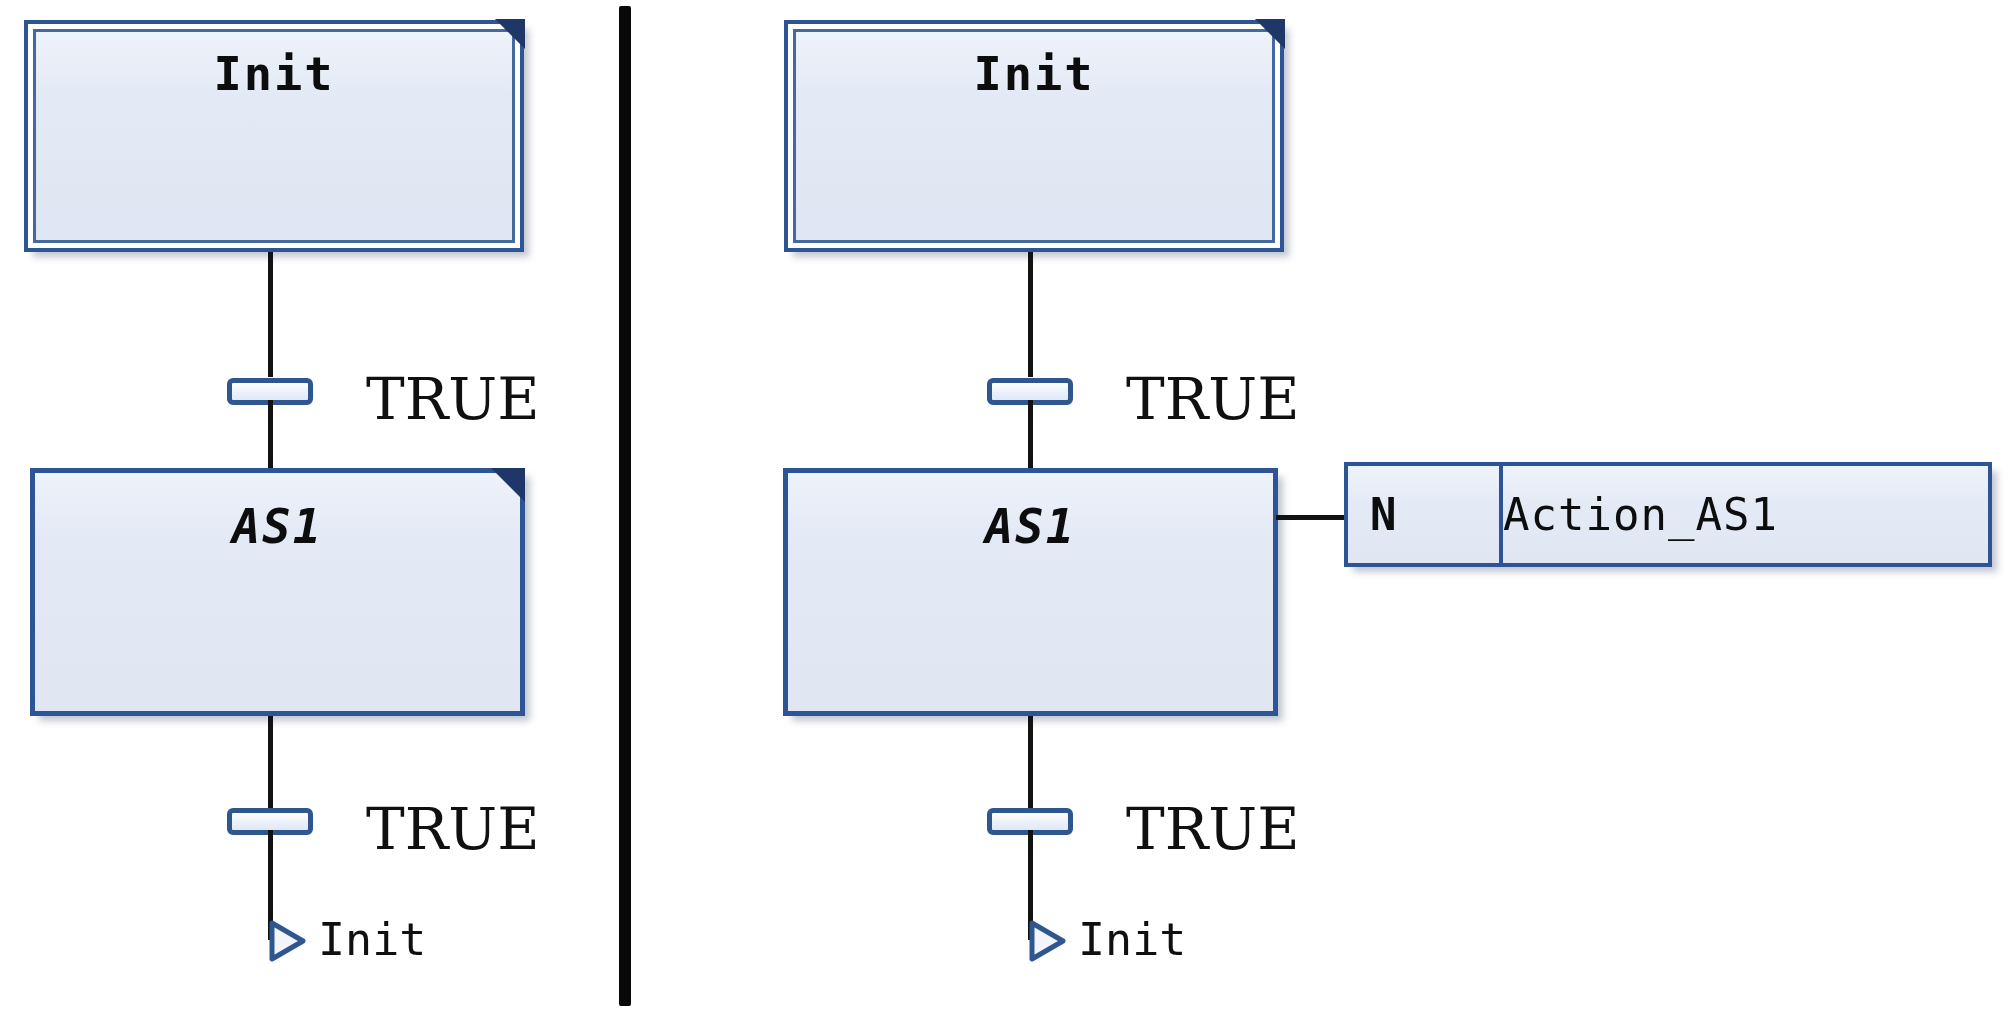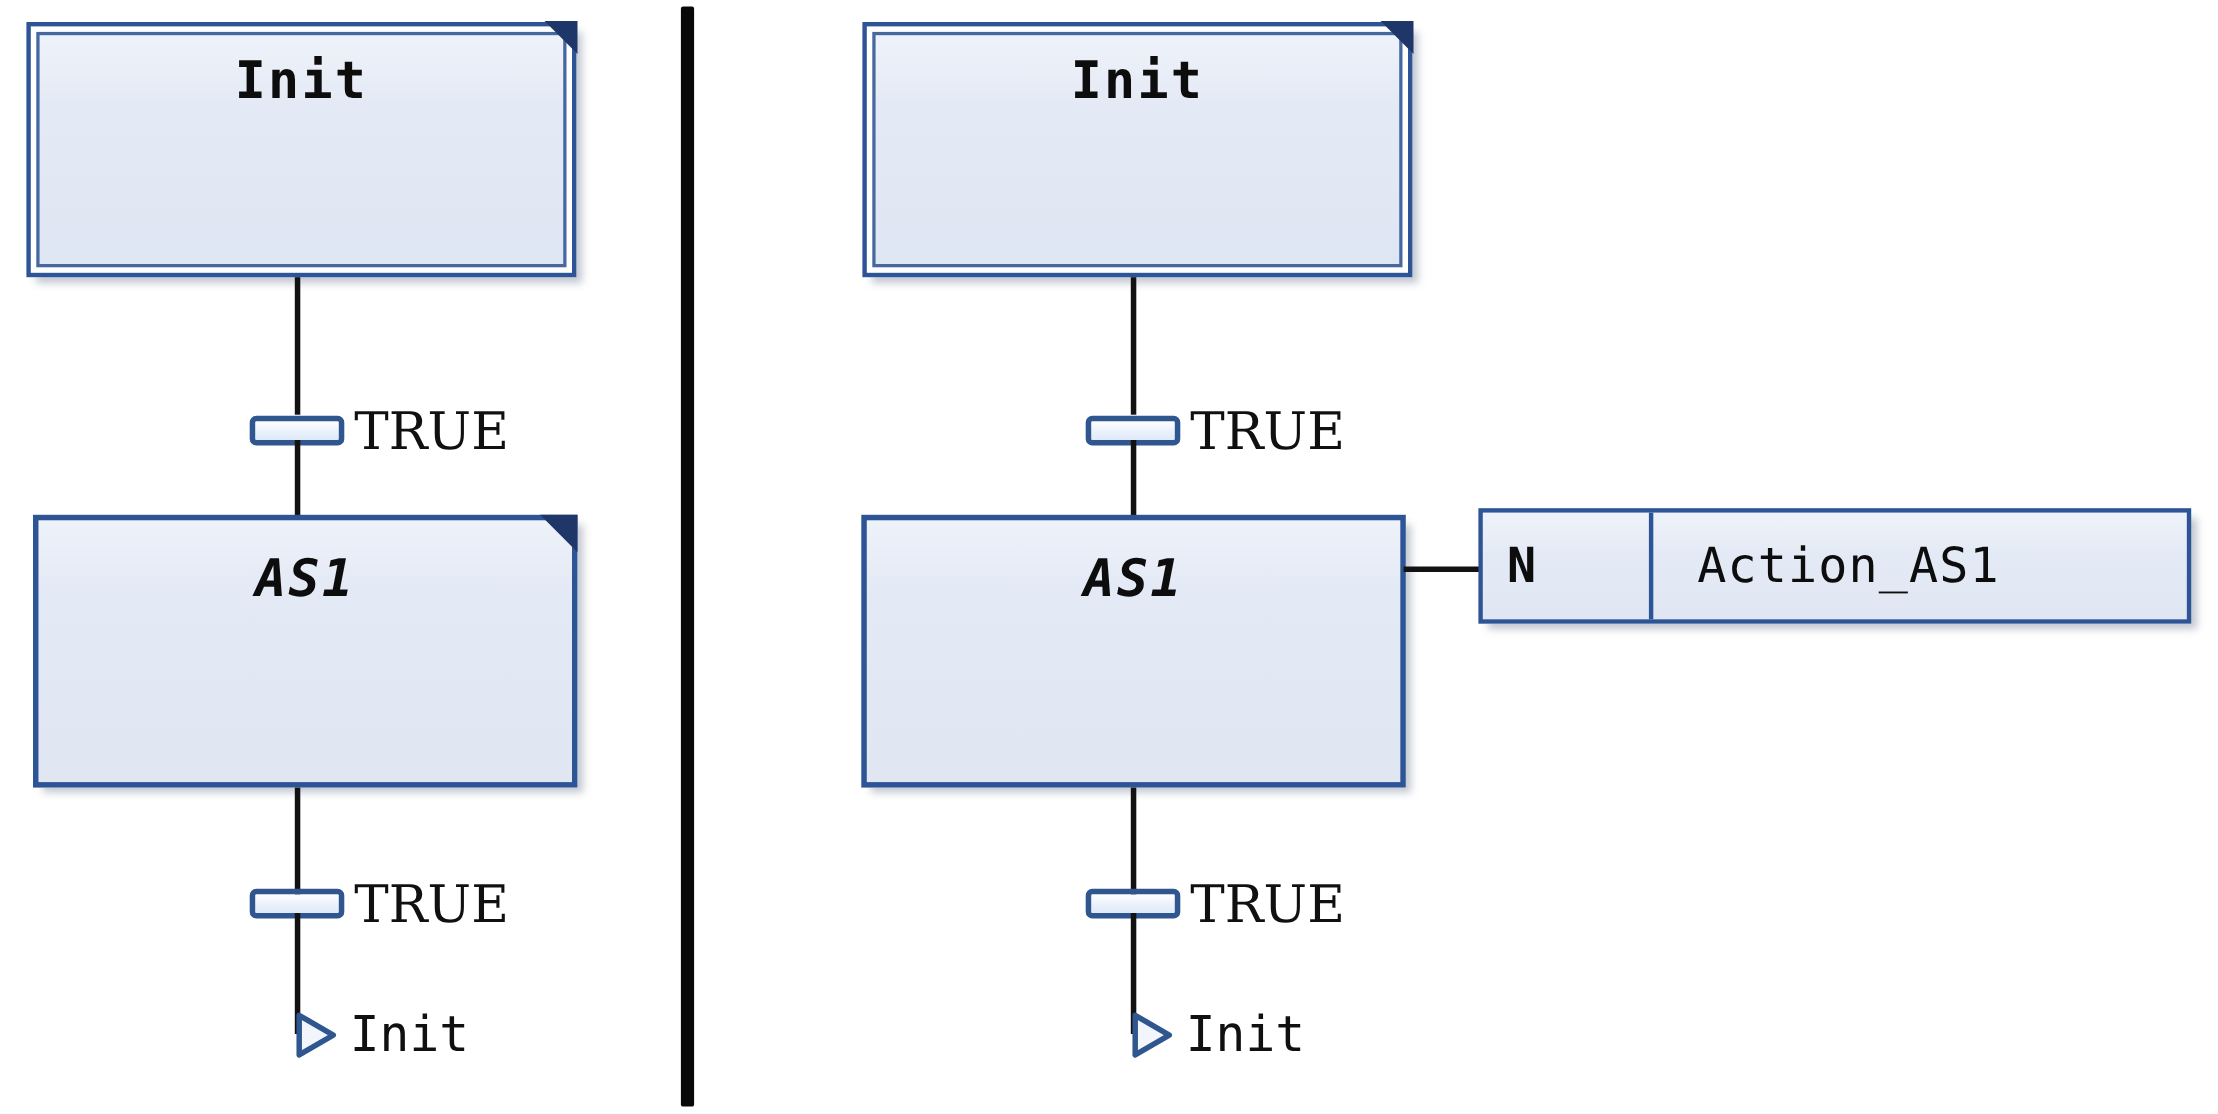--- a/index.html
+++ b/index.html
@@ -90,24 +90,25 @@
     position:absolute;
     box-sizing:border-box;
     width:86px;height:27px;
     border:5px solid #2f568f;
     border-radius:6px;
     background:linear-gradient(180deg,#ffffff 0%,#eaf1fb 55%,#dfe9f8 100%);
   }
   .transition-label{
     position:absolute;
     font-family:"DejaVu Serif", serif;
-    font-size:47px;
+    font-size:58px;
     color:#101010;
     white-space:nowrap;
     user-select:none;
+    margin-left:44px;
   }
   .jump-arrow-wrap{
     position:absolute;
     width:34px;height:42px;
   }
   .jump-arrow-wrap svg{display:block;}
   .jump-label{
     position:absolute;
     font-family:"DejaVu Sans Mono", monospace;
     font-size:45px;
@@ -135,21 +136,20 @@
     font-family:"DejaVu Sans Mono", monospace;
     font-weight:bold;
     font-size:44px;
     color:#0d0d0d;
   }
   .action-name{
     box-sizing:border-box;
     flex:1;
     display:flex;
     align-items:center;
-    padding-left:40px;
     font-family:"DejaVu Sans Mono", monospace;
     font-size:44px;
     letter-spacing:1px;
     color:#0d0d0d;
   }
 </style>
 </head>
 <body>
 
 <div id="canvas">

